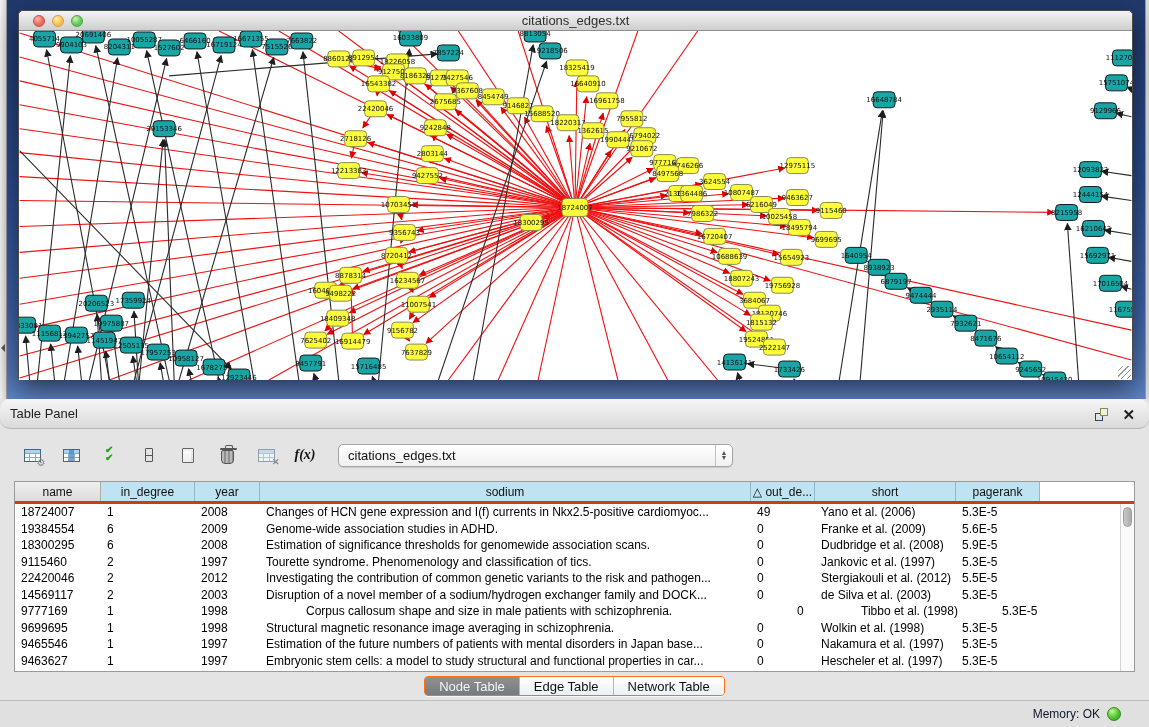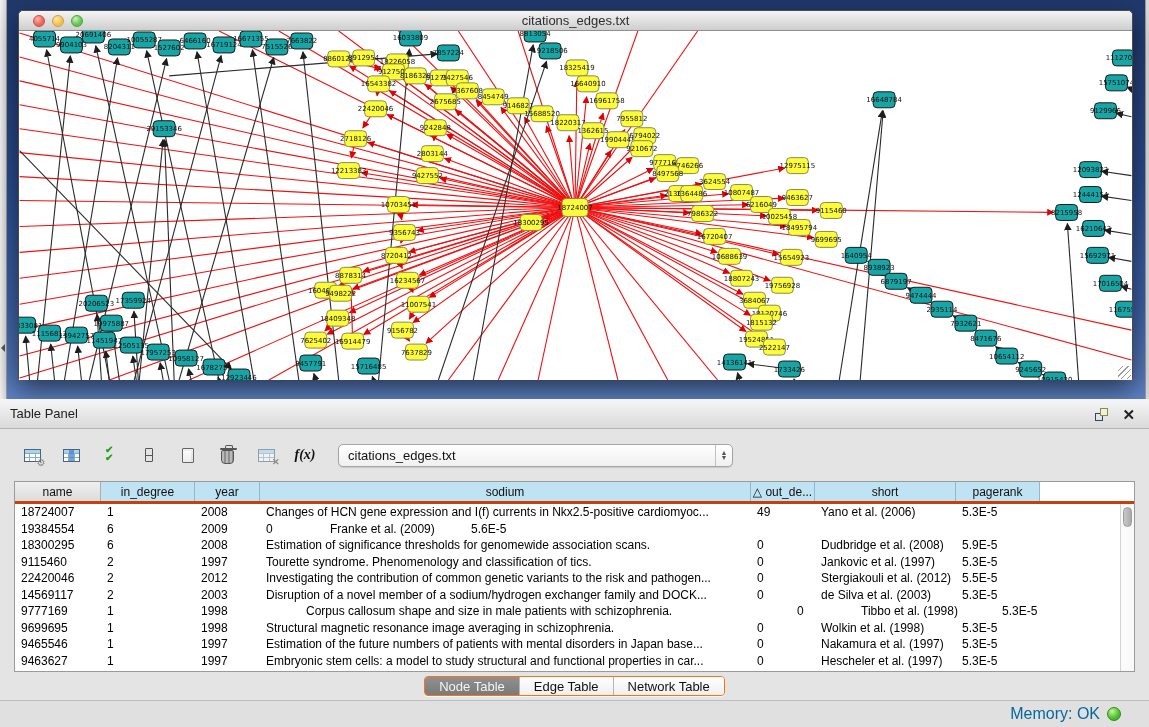--- a/index.html
+++ b/index.html
@@ -28,21 +28,21 @@
   .light.green  { background:radial-gradient(circle at 35% 30%, #C8F3B6, #61C454 60%); border:1px solid #53A23F; }
   .wtitle { flex:1; text-align:center; font-size:13px; color:#2E2E2E; }
   .canvas { position:relative; width:100%; height:349px; background:#fff; overflow:hidden; }
   .canvas svg { display:block; }
   .grip { position:absolute; right:1px; bottom:1px; width:13px; height:13px;
           background:repeating-linear-gradient(135deg, transparent 0 3px, #9a9a9a 3px 4px); }
 
   
   .table-panel { position:absolute; left:0; top:399px; width:1149px; height:301px; background:#E4E4E4; }
   .panel-header { height:30px; background:linear-gradient(#F6F6F6,#DADADA); border-bottom:1px solid #B4B4B4;
-                  display:flex; align-items:center; padding:2px 10px; position:relative; }
+                  display:flex; align-items:center; padding:2px 10px; position:relative;border-radius:10px; }
   .panel-title { font-size:13px; color:#222; }
   .panel-header-icons { position:absolute; right:14px; top:0; height:30px; display:flex; align-items:center; gap:14px; }
   .float-icon { position:relative; width:13px; height:13px; }
   .float-icon .sq1 { position:absolute; left:0; bottom:0; width:8px; height:8px; border:1px solid #2E4370; }
   .float-icon .sq2 { position:absolute; right:0; top:0; width:8px; height:8px; border:1px solid #8B8B4A; background:#EFEFE2; }
   .close-x { font-size:15px; font-weight:bold; color:#222; line-height:15px; }
 
   
   .panel-toolbar { height:52px; display:flex; align-items:center; padding-left:20px; gap:15px; }
   .tbtn { width:24px; height:24px; display:flex; align-items:center; justify-content:center; background:transparent; border:none; position:relative; }
@@ -93,21 +93,21 @@
   .tabbar { height:28px; display:flex; justify-content:center; align-items:flex-start; padding-top:4px; }
   .seg { display:inline-flex; border:1px solid #f97316; border-radius:4px; overflow:hidden; height:20px;
          box-shadow:0 1px 0 rgba(255,255,255,.7); }
   .seg-btn { padding:0 14px; font-size:13px; line-height:19px; background:linear-gradient(#FFFFFF,#EFEFEF); color:#111; border:none; border-left:1px solid #B5B5B5; }
   .seg-btn:first-child { border-left:none; }
   .seg-btn.active { background:linear-gradient(#909090,#7A7A7A); color:#F4F4F4; }
 
   
   .statusbar { position:absolute; left:0; top:700px; width:1149px; height:27px; background:#E0E0E0; border-top:1px solid #BDBDBD;
                display:flex; align-items:center; justify-content:flex-end; padding-right:28px; gap:7px; }
-  .mem-label { font-size:16px; color:#0369a1; }
+  .mem-label { font-size:12px; color:#0f172a; }
   .mem-dot { width:14px; height:14px; border-radius:50%; border:1px solid #2C8A1C;
              background:radial-gradient(circle at 35% 28%, #C4F598, #52C333 55%, #2F9E1E); }
 </style>
 </head>
 <body>
 
 <div class="app">
 
   <div class="desktop">
     <div class="left-rail">
@@ -867,20 +867,21 @@
             <div class="td" style="width: 65px;">2008</div>
             <div class="td" style="width: 491px;">Changes of HCN gene expression and I(f) currents in Nkx2.5-positive cardiomyoc...</div>
             <div class="td" style="width: 64px;">49</div>
             <div class="td" style="width: 141px;">Yano et al. (2006)</div>
             <div class="td" style="width: 84px;">5.3E-5</div>
           </div>
           <div class="trow">
             <div class="td" style="width: 86px;">19384554</div>
             <div class="td" style="width: 94px;">6</div>
             <div class="td" style="width: 65px;">2009</div>
+            <div class="td" style="width: 491px;">Genome-wide association studies in ADHD.</div>
             <div class="td" style="width: 64px;">0</div>
             <div class="td" style="width: 141px;">Franke et al. (2009)</div>
             <div class="td" style="width: 84px;">5.6E-5</div>
           </div>
           <div class="trow">
             <div class="td" style="width: 86px;">18300295</div>
             <div class="td" style="width: 94px;">6</div>
             <div class="td" style="width: 65px;">2008</div>
             <div class="td" style="width: 491px;">Estimation of significance thresholds for genomewide association scans.</div>
             <div class="td" style="width: 64px;">0</div>

